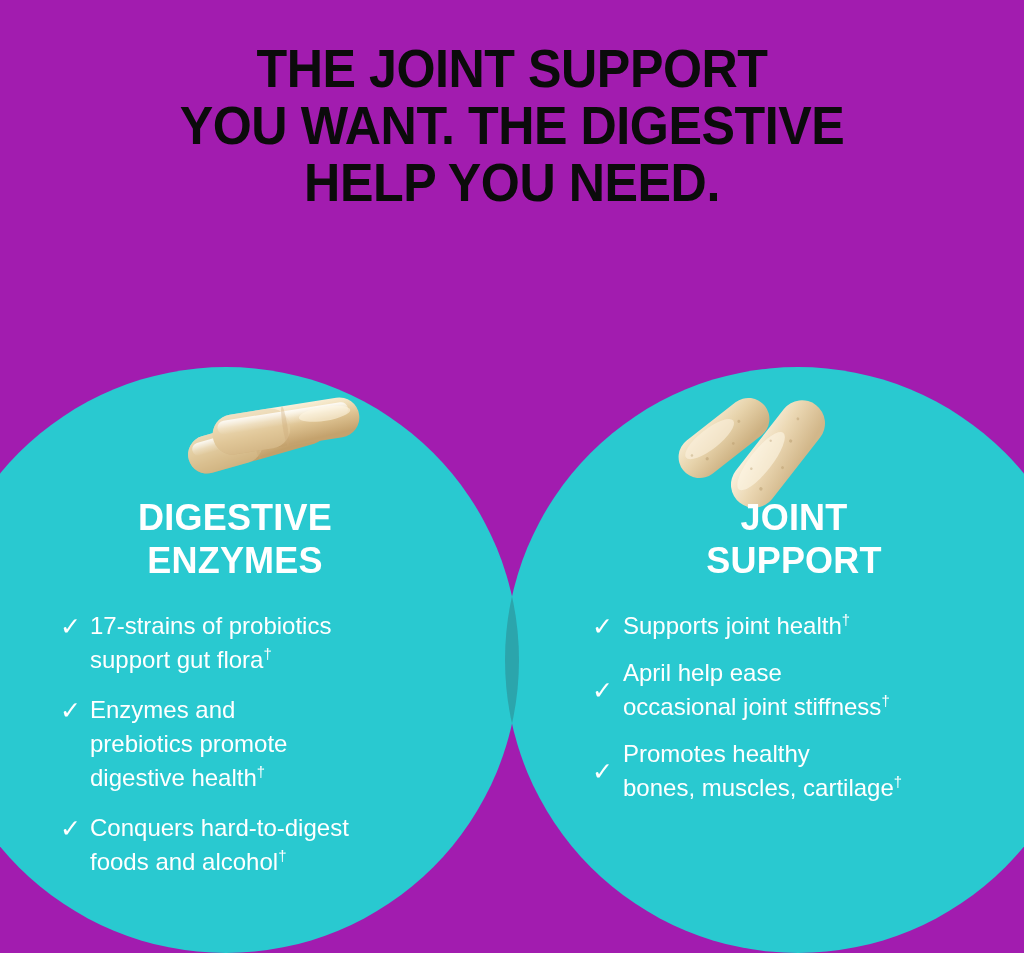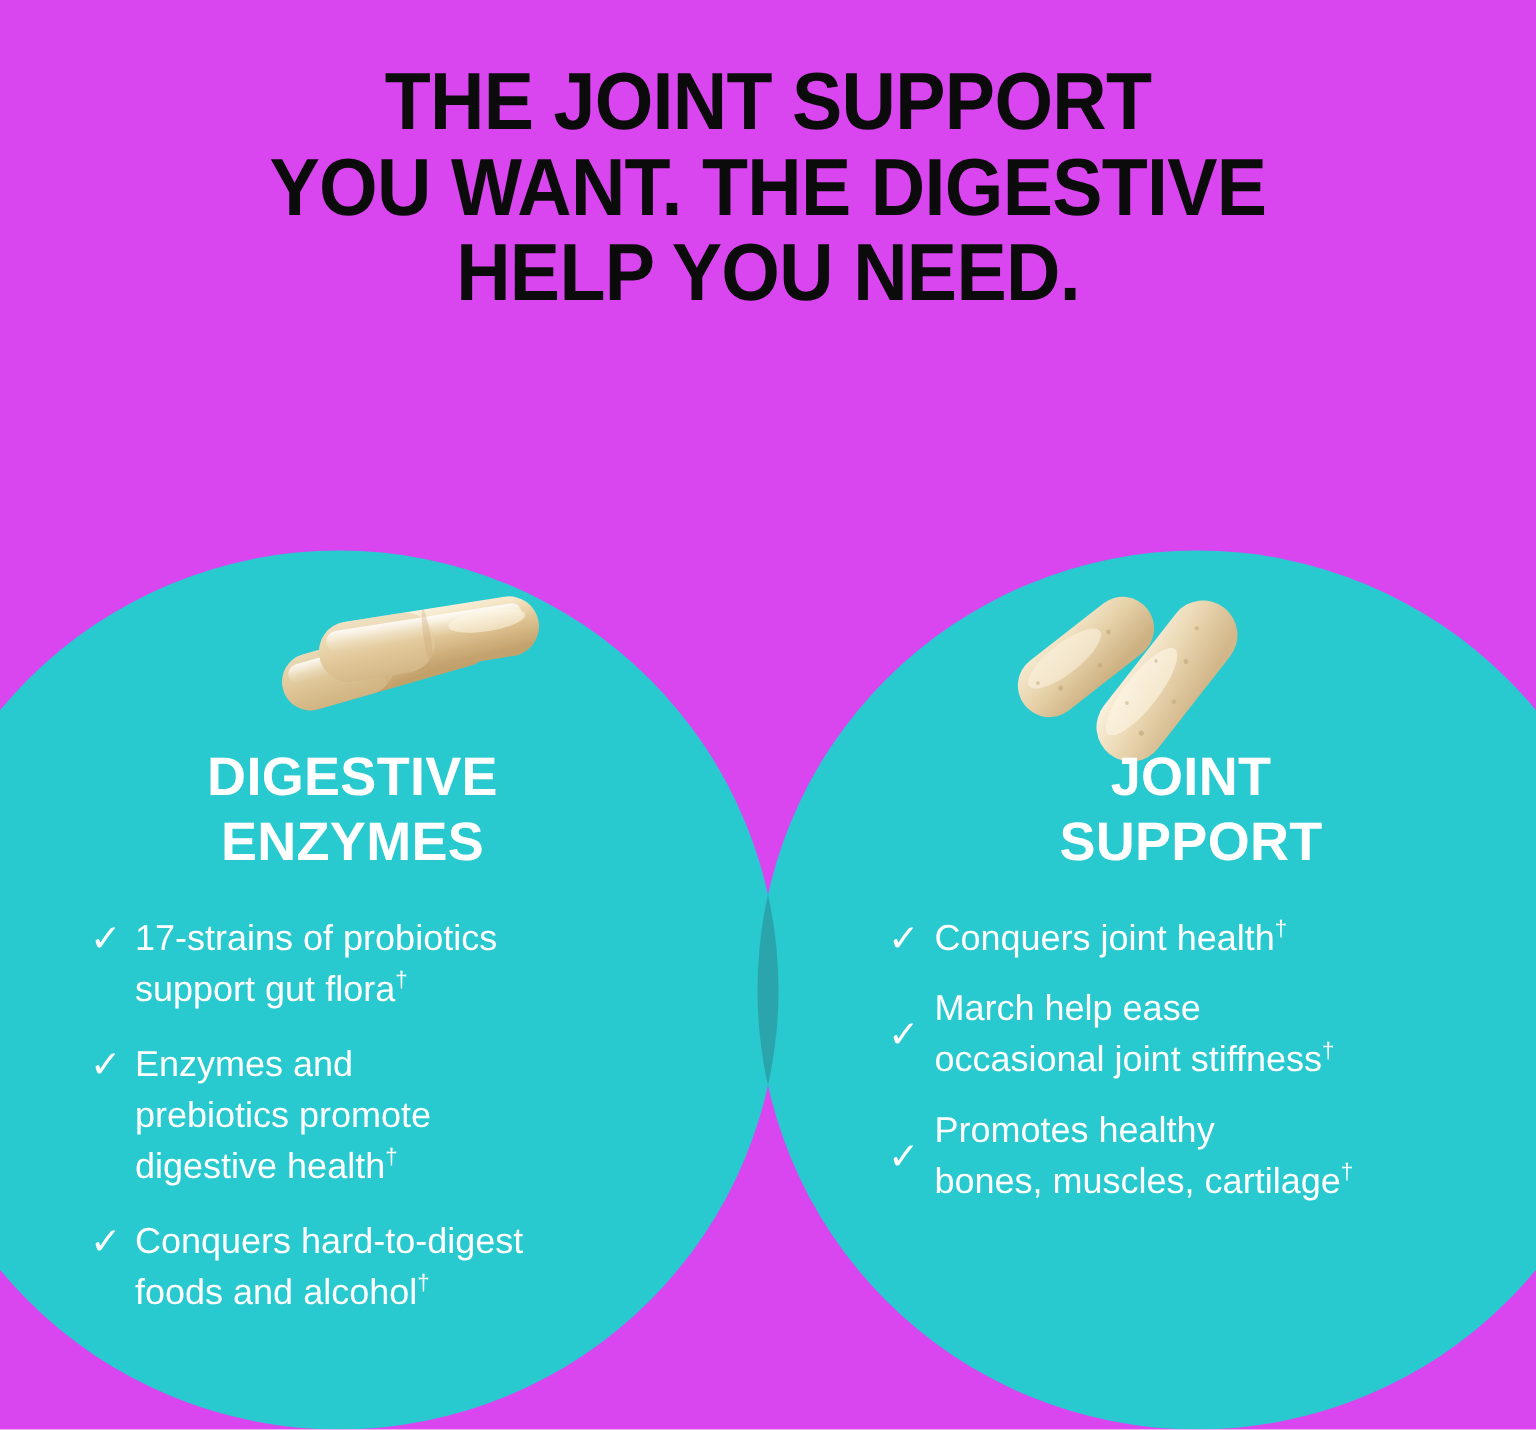--- a/index.html
+++ b/index.html
@@ -10,21 +10,21 @@
   }
   body {
     font-family: "Liberation Sans", sans-serif;
     -webkit-font-smoothing: antialiased;
   }
 
   #page {
     position: relative;
     width: 1024px;
     height: 953px;
-    background: #d946ef;
+    background: #a21caf;
     overflow: hidden;
   }
 
   
   .headline {
     position: absolute;
     left: 0;
     top: 4px;
     width: 1024px;
     text-align: center;
@@ -263,25 +263,25 @@
     </ul>
   </div>
 
   <div class="col col-right">
     <div class="pill-art"></div>
     <h2 class="circle-heading">JOINT
 SUPPORT</h2>
     <ul class="bullets">
       <li class="bullet">
         <span class="check">✓</span>
-        <span class="btext"><span>Conquers joint health</span><sup class="dag">†</sup></span>
-      </li>
-      <li class="bullet">
-        <span class="check">✓</span>
-        <span class="btext"><span>March help ease
+        <span class="btext"><span>Supports joint health</span><sup class="dag">†</sup></span>
+      </li>
+      <li class="bullet">
+        <span class="check">✓</span>
+        <span class="btext"><span>April help ease
 occasional joint stiffness</span><sup class="dag">†</sup></span>
       </li>
       <li class="bullet">
         <span class="check">✓</span>
         <span class="btext"><span>Promotes healthy
 bones, muscles, cartilage</span><sup class="dag">†</sup></span>
       </li>
     </ul>
   </div>
 

